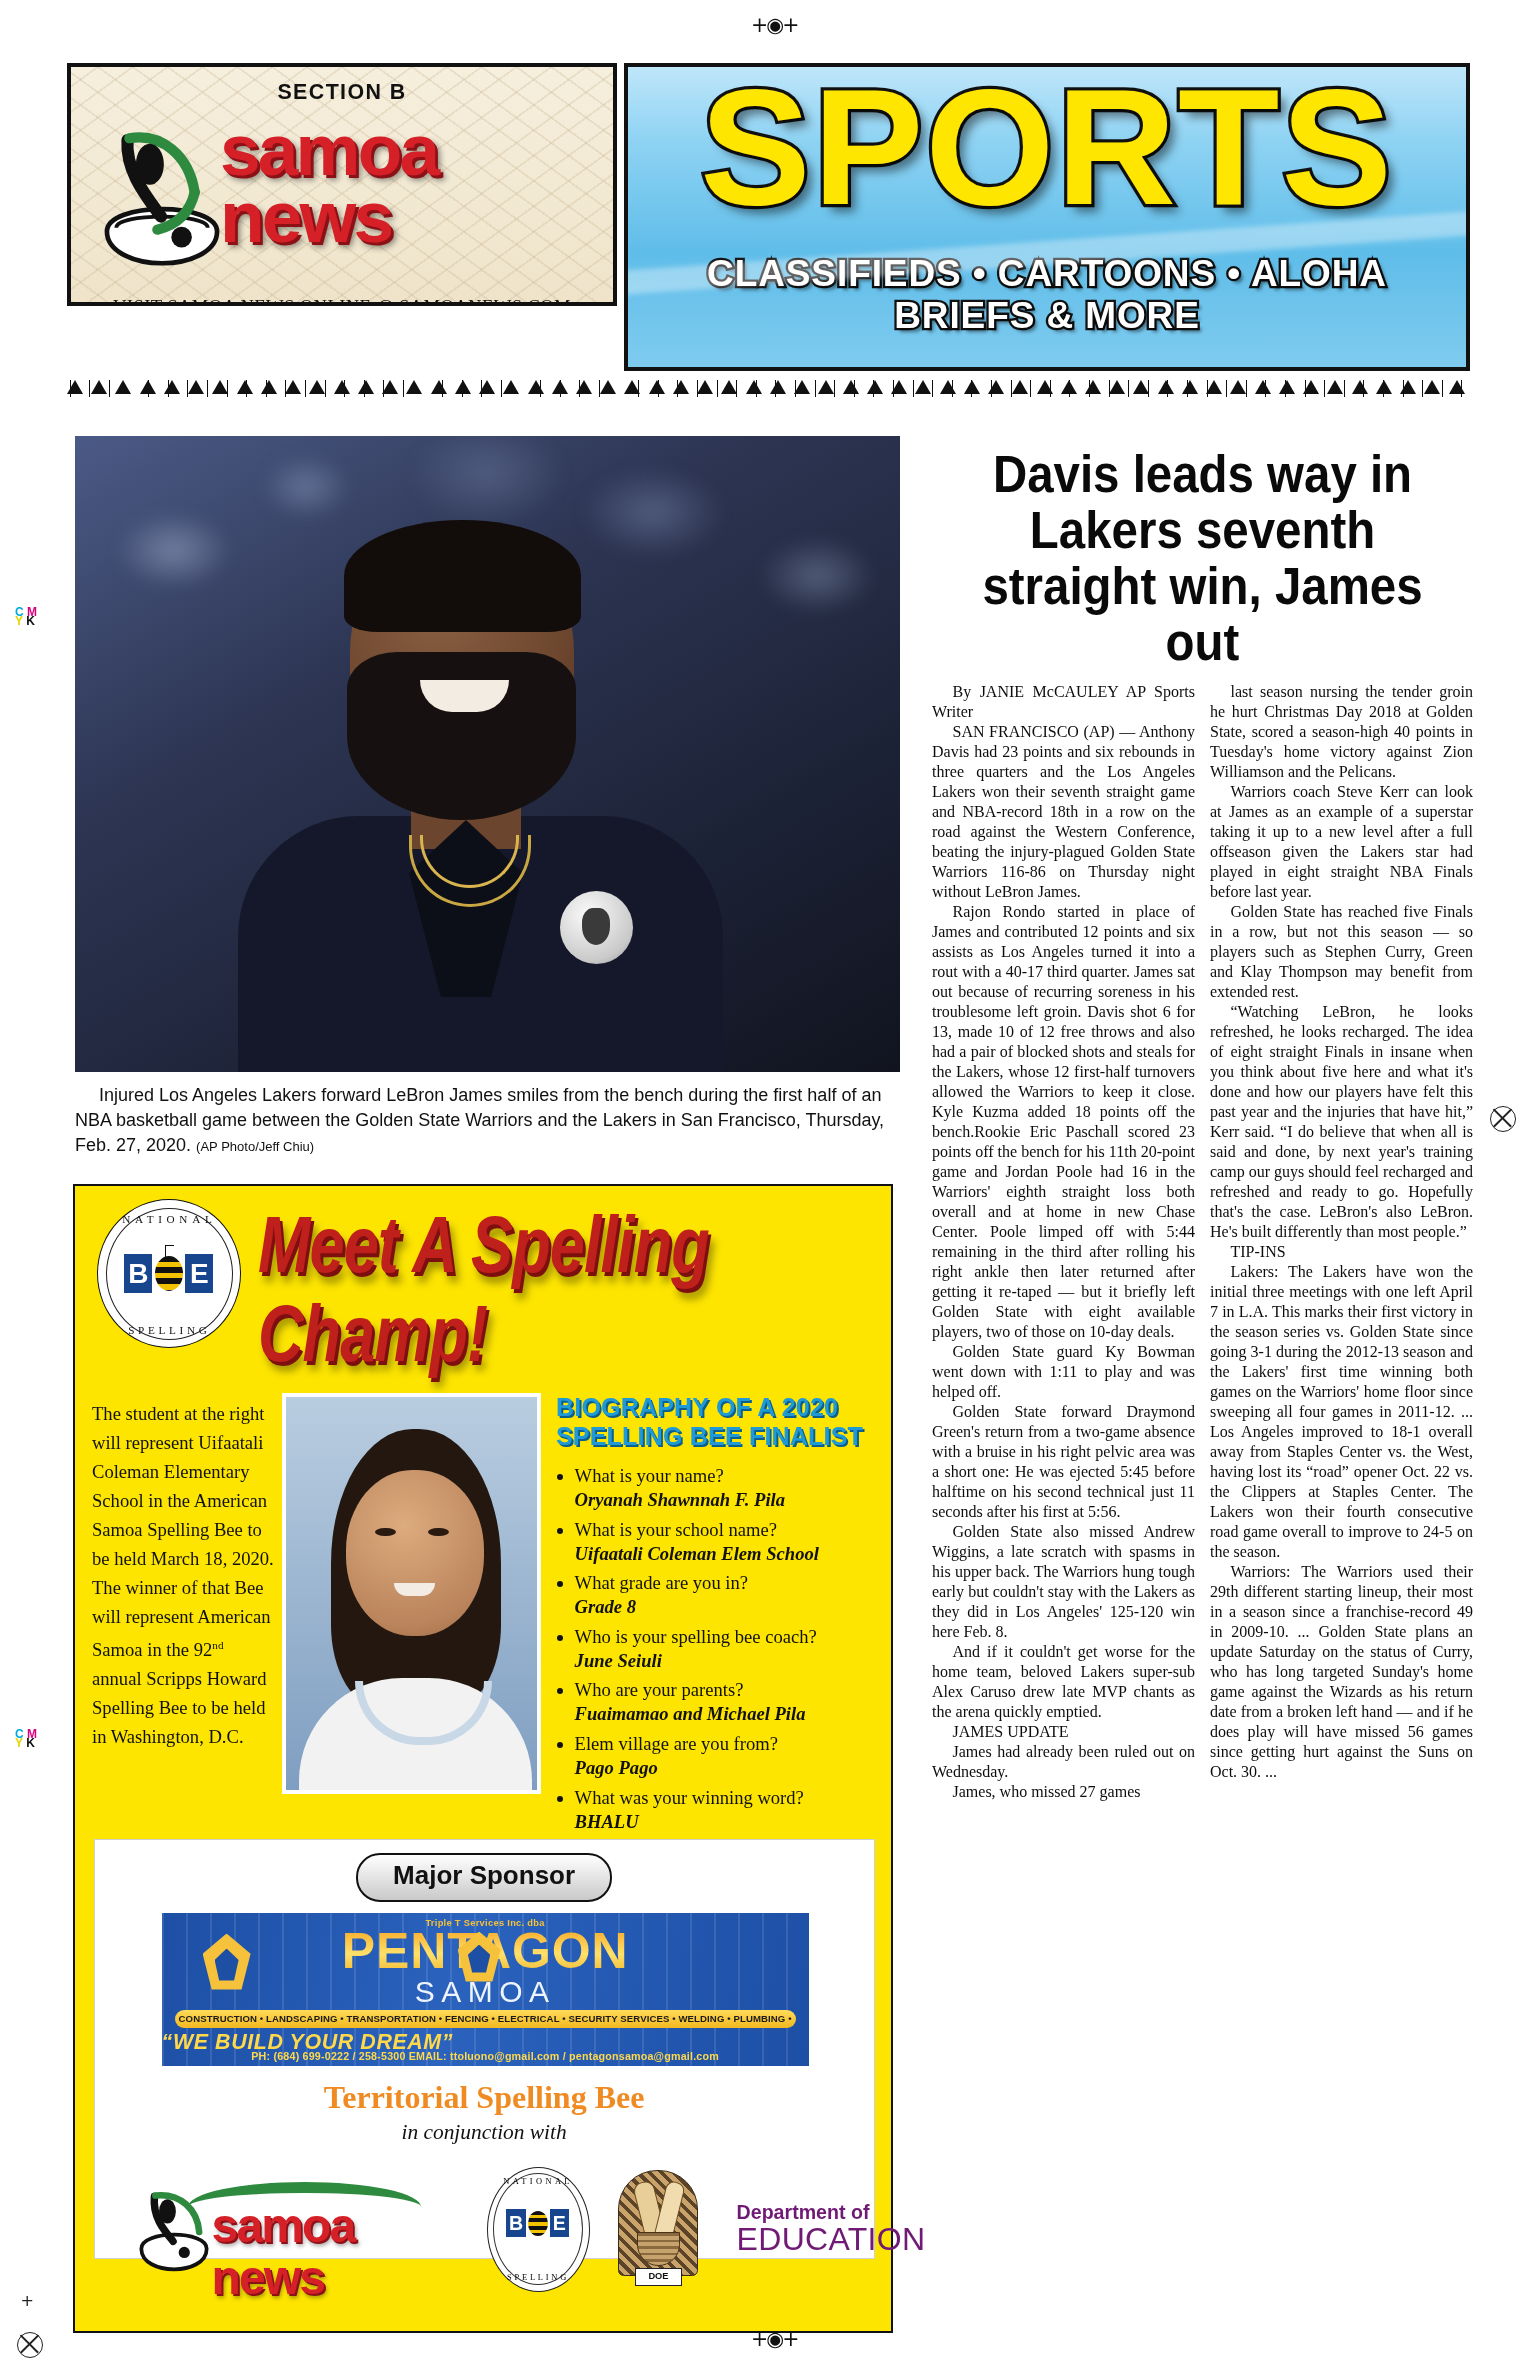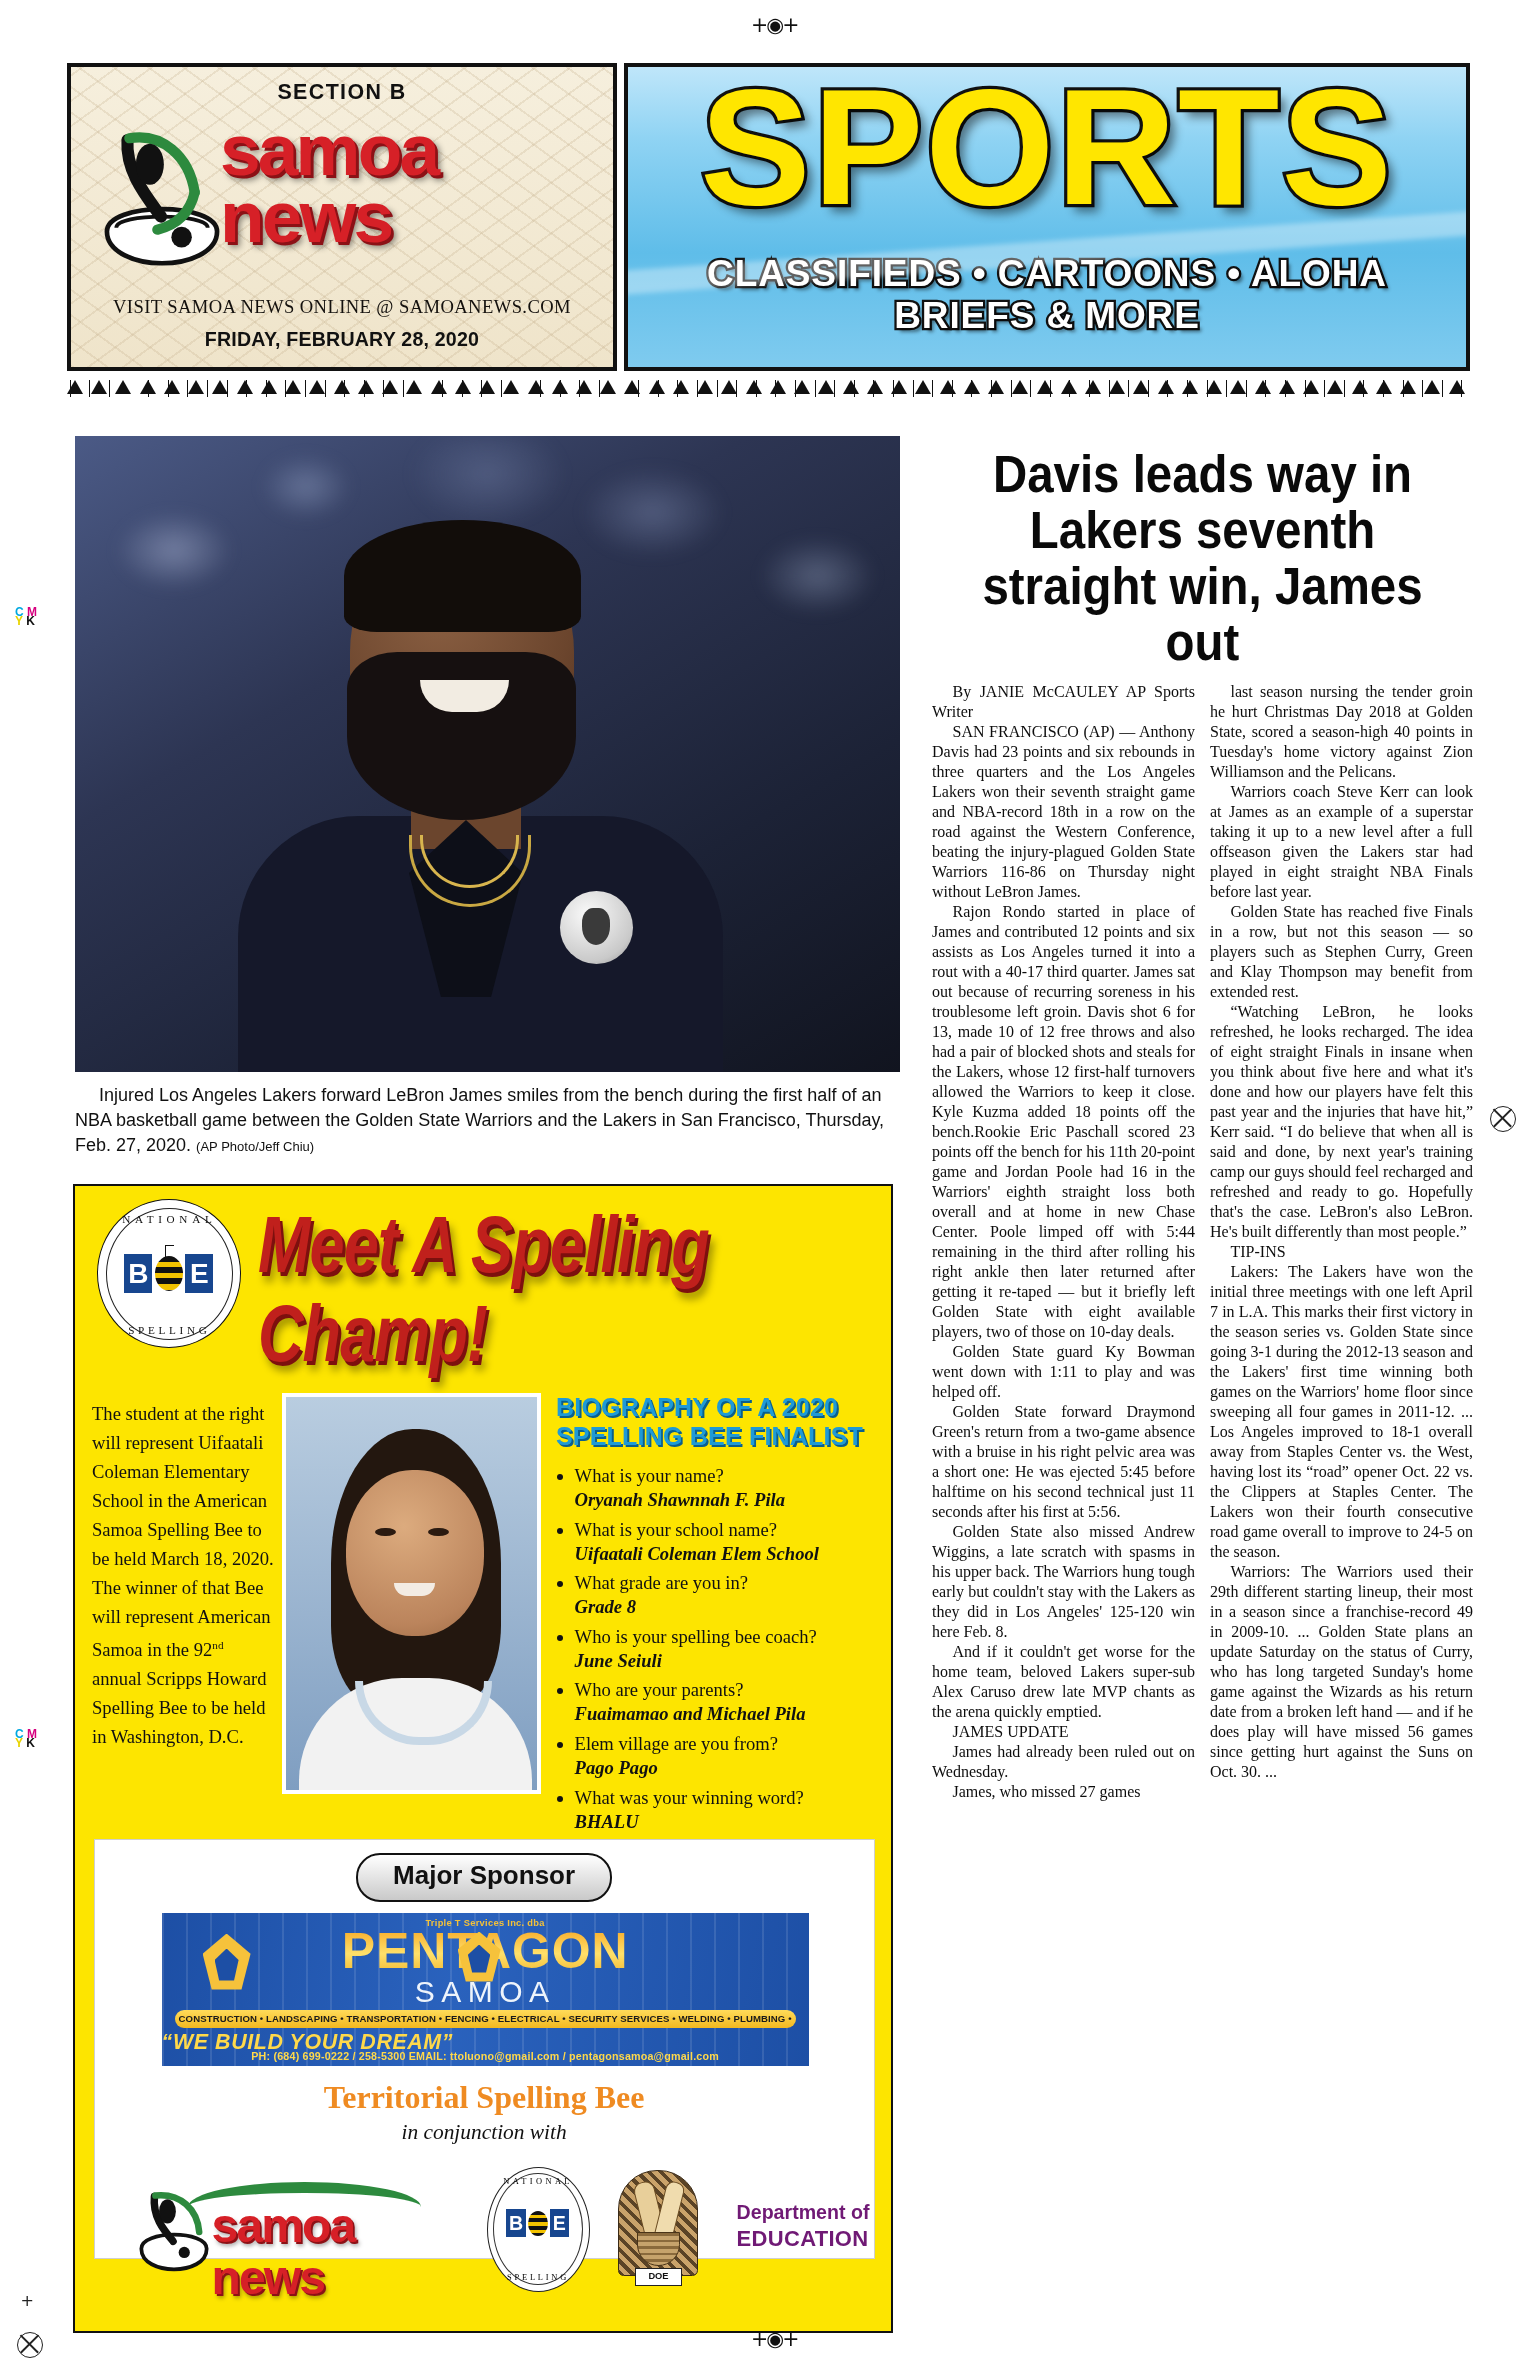--- a/index.html
+++ b/index.html
@@ -8,21 +8,21 @@
   
   .regmark{position:absolute;font-family:"DejaVu Sans",sans-serif;font-size:20.5px;color:#111;letter-spacing:-1.9px;}
   .cmyk{position:absolute;font-family:"Liberation Sans",sans-serif;font-size:12px;line-height:9.3px;font-weight:bold;}
   .cmyk .c{color:#00a8e0}.cmyk .m{color:#d6007f}.cmyk .y{color:#e8d400}.cmyk .k{color:#111}
   .circlex{position:absolute;width:24px;height:24px;border:1.5px solid #222;border-radius:50%;}
   .circlex:before,.circlex:after{content:"";position:absolute;left:-0.9px;top:10.3px;width:25px;height:1.5px;background:#222;}
   .circlex:before{transform:rotate(45deg)}.circlex:after{transform:rotate(-45deg)}
 
   
   #masthead{position:absolute;left:67px;top:63px;width:1403px;height:308px;}
-  .mast-left{position:absolute;left:0;top:0;width:550px;height:308px;border:4.7px solid #111;
+  .mast-left{position:absolute;left:0;top:0;width:550px;height:243px;border:4.7px solid #111;
     background:
       repeating-linear-gradient(36deg,rgba(196,175,140,.26) 0 1.9px,rgba(255,255,255,0) 1.9px 20.5px),
       repeating-linear-gradient(-36deg,rgba(196,175,140,.26) 0 1.9px,rgba(255,255,255,0) 1.9px 20.5px),
       linear-gradient(#f6efdd,#efe4ca);
     box-sizing:border-box;overflow:hidden;}
   .section-b{position:absolute;top:13px;left:0;width:100%;text-align:center;font-family:"Liberation Sans",sans-serif;
     font-weight:bold;font-size:21.4px;letter-spacing:1.4px;color:#111;}
   .sn-logo{position:absolute;left:0;top:41px;width:100%;height:177px;}
   .sn-word{position:absolute;left:149px;top:7.5px;width:392px;text-align:left;font-family:"Liberation Sans",sans-serif;
     font-weight:bold;font-size:73px;line-height:67px;letter-spacing:-2.8px;color:#d62027;
@@ -209,21 +209,21 @@
   .lg-doe .paddle{position:absolute;left:28px;top:11.2px;width:18.6px;height:75px;background:#e8cf9a;border:1.5px solid #6b4c22;
     border-radius:9.3px 9.3px 1.9px 1.9px;transform:rotate(-14deg);}
   .lg-doe .paddle2{position:absolute;left:45px;top:11.2px;width:17px;height:75px;background:#f0dcae;border:1.5px solid #6b4c22;
     border-radius:8.4px 8.4px 1.9px 1.9px;transform:rotate(14deg);}
   .lg-doe .bowl2{position:absolute;left:24px;top:62px;width:41px;height:32px;border-radius:0 0 22.4px 22.4px;
     background:repeating-linear-gradient(#8a6a3c 0 2.8px,#c6a36c 2.8px 6.5px);border:1.5px solid #4a3418;}
   .lg-doe .tag{position:absolute;left:22.4px;bottom:-1.9px;width:45px;height:16px;background:#fff;border:1.3px solid #222;
     font-family:"Liberation Sans",sans-serif;font-weight:bold;font-size:9.3px;line-height:14px;text-align:center;color:#111;}
   .lg-dept{position:absolute;left:634px;top:39px;width:168px;font-family:"Liberation Sans",sans-serif;color:#701a75;margin-left:8px;}
   .lg-dept .d1{font-weight:bold;font-size:19.6px;line-height:24px;}
-  .lg-dept .d2{font-weight:bold;font-size:22px;line-height:30px;letter-spacing:0.3px;}
+  .lg-dept .d2{font-weight:normal;font-size:32px;line-height:30px;letter-spacing:0.3px;}
 </style>
 </head>
 <body>
 
 <div class="regmark" style="left:751px;top:13px;">+◉+</div>
 <div class="regmark" style="left:751px;top:2327px;">+◉+</div>
 <div class="cmyk" style="left:15px;top:608px;">
   <span class="c">C</span>&nbsp;<span class="m">M</span><br>
   <span class="y">Y</span>&nbsp;<span class="k">K</span>
 </div>

